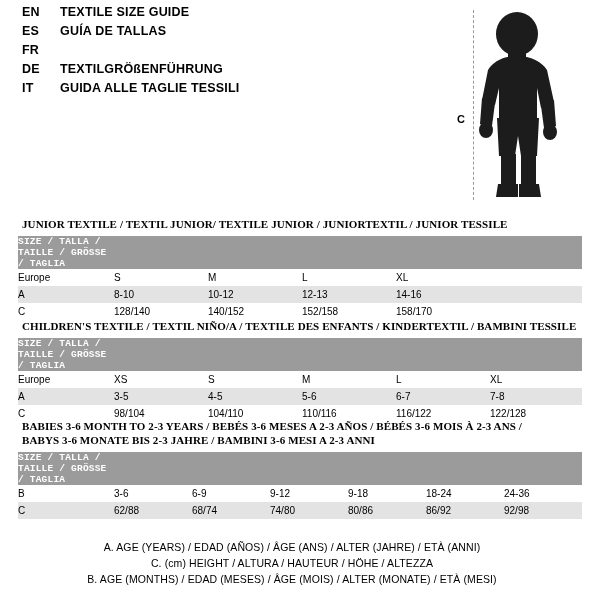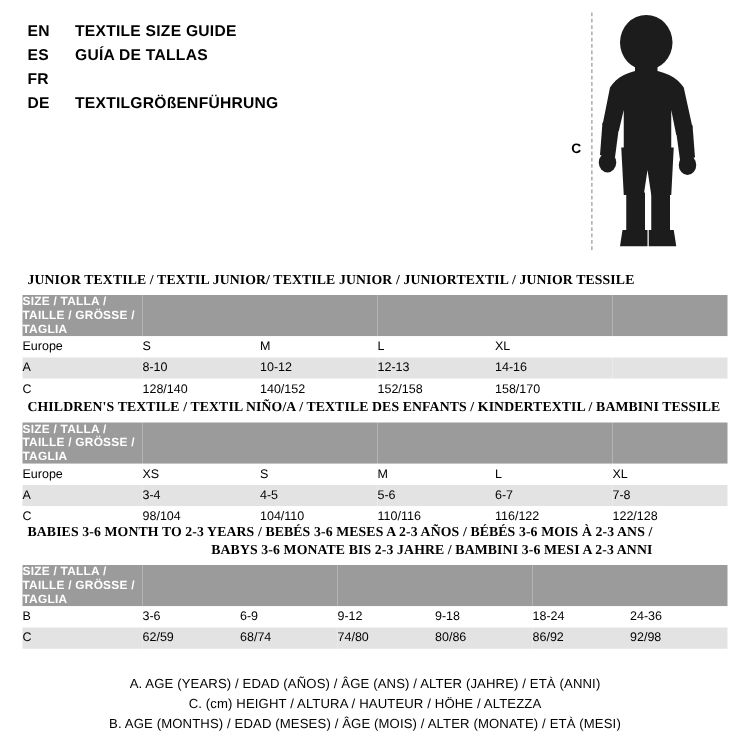--- a/index.html
+++ b/index.html
@@ -19,21 +19,21 @@
     position: relative;
     width: 600px;
     height: 600px;
     box-sizing: border-box;
   }
 
   
   .header {
     position: absolute;
     left: 22px;
-    top: 18px;
+    top: 5px;
     width: 400px;
   }
   .header-row {
     display: flex;
     align-items: baseline;
     height: 19px;
   }
   .header-lang {
     width: 38px;
     font-size: 12.5px;
@@ -109,20 +109,21 @@
   }
   .row-plain td {
     background: #ffffff;
     margin-left: 16px;
   }
   .cell-label {
     padding-left: 6px;
   }
   .cell-head-label {
     padding-left: 6px;
+    font-family: Liberation Mono, monospace;
   }
 
   
   .footnotes {
     position: absolute;
     left: 22px;
     top: 539px;
     width: 540px;
     font-size: 10.5px;
     font-weight: normal;
@@ -144,20 +145,24 @@
     <div class="header-row">
       <div class="header-lang">ES</div>
       <div class="header-text">GUÍA DE TALLAS</div>
     </div>
     <div class="header-row">
       <div class="header-lang">FR</div>
     </div>
     <div class="header-row">
       <div class="header-lang">DE</div>
       <div class="header-text">TEXTILGRÖßENFÜHRUNG</div>
+    </div>
+    <div class="header-row">
+      <div class="header-lang">IT</div>
+      <div class="header-text">GUIDA ALLE TAGLIE TESSILI</div>
     </div>
   </div>
 
   <div class="figure-wrap">
     <div class="dash-line"></div>
     <div class="figure-label">C</div>
     <svg width="130" height="195" viewBox="0 0 130 195">
       <g fill="#1c1c1c">
 
         <ellipse cx="62" cy="26" rx="21" ry="22"></ellipse>
@@ -250,38 +255,38 @@
     <tr class="row-plain">
       <td class="cell-label">Europe</td>
       <td>XS</td>
       <td>S</td>
       <td>M</td>
       <td>L</td>
       <td>XL</td>
     </tr>
     <tr class="row-alt">
       <td class="cell-label">A</td>
-      <td>3-4</td>
+      <td>3-5</td>
       <td>4-5</td>
       <td>5-6</td>
       <td>6-7</td>
       <td>7-8</td>
     </tr>
     <tr class="row-plain">
       <td class="cell-label">C</td>
       <td>98/104</td>
       <td>104/110</td>
       <td>110/116</td>
       <td>116/122</td>
       <td>122/128</td>
     </tr>
   </tbody>
     </table>
 
-  <div class="section-title two-line" style="top:420px; white-space:pre-line;text-align:right;">BABIES 3-6 MONTH TO 2-3 YEARS / BEBÉS 3-6 MESES A 2-3 AÑOS / BÉBÉS 3-6 MOIS À 2-3 ANS /
+  <div class="section-title two-line" style="top:420px; white-space:pre-line;">BABIES 3-6 MONTH TO 2-3 YEARS / BEBÉS 3-6 MESES A 2-3 AÑOS / BÉBÉS 3-6 MOIS À 2-3 ANS /
 BABYS 3-6 MONATE BIS 2-3 JAHRE / BAMBINI 3-6 MESI A 2-3 ANNI</div>
   <table class="tbl" style="top:452px;">
     <tbody>
         <tr class="row-head">
       <td class="cell-head-label" style="width:96px;">SIZE / TALLA / TAILLE / GRÖSSE / TAGLIA</td>
       <td style="width:78px;"></td>
       <td style="width:78px;"></td>
       <td style="width:78px;"></td>
       <td style="width:78px;"></td>
       <td style="width:78px;"></td>
@@ -291,21 +296,21 @@
       <td class="cell-label">B</td>
       <td>3-6</td>
       <td>6-9</td>
       <td>9-12</td>
       <td>9-18</td>
       <td>18-24</td>
       <td>24-36</td>
     </tr>
     <tr class="row-alt">
       <td class="cell-label">C</td>
-      <td>62/59</td>
+      <td>62/88</td>
       <td>68/74</td>
       <td>74/80</td>
       <td>80/86</td>
       <td>86/92</td>
       <td>92/98</td>
     </tr>
   </tbody>
     </table>
 
   <div class="footnotes">

